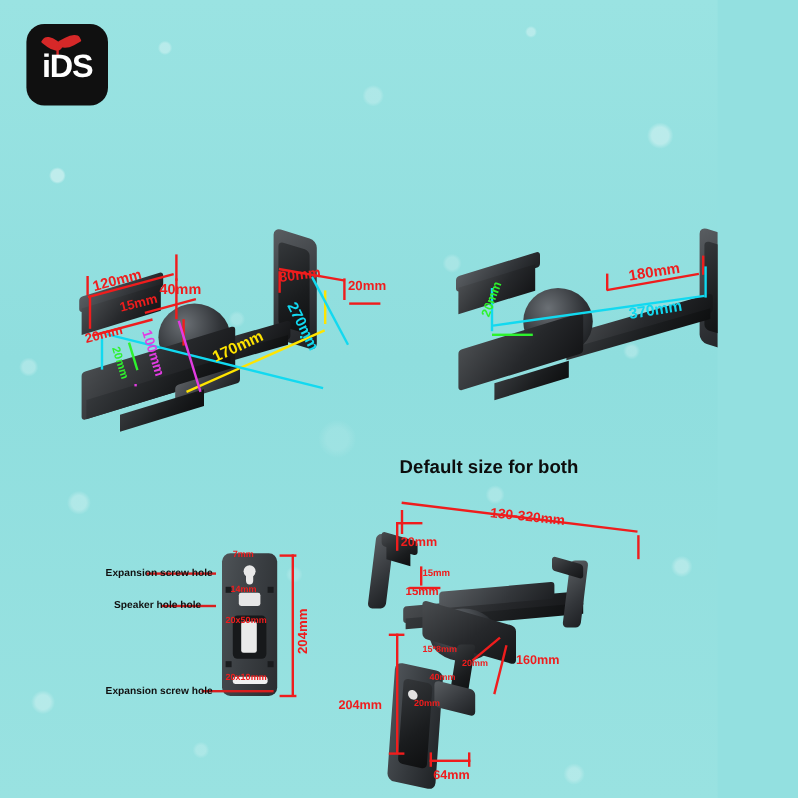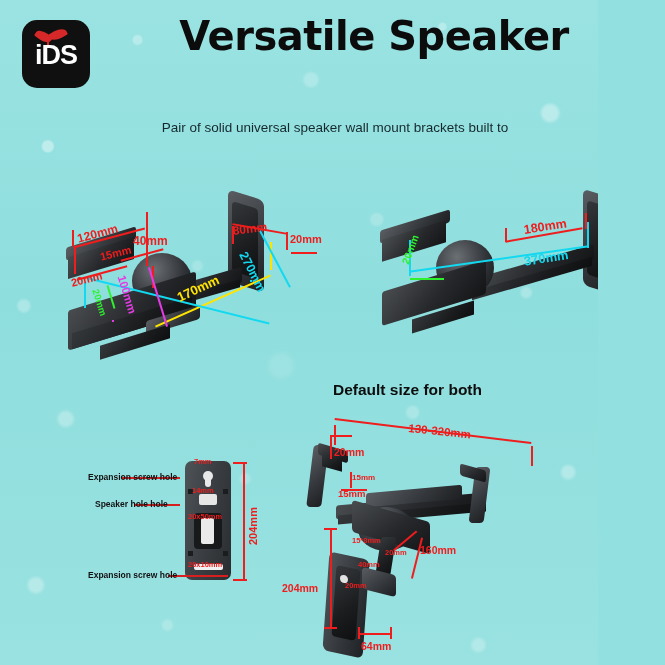--- a/index.html
+++ b/index.html
@@ -89,25 +89,23 @@
 <div id="page">
 
   <div class="logo">
     <div class="leaf-l"></div>
     <div class="leaf-r"></div>
     <div class="stem"></div>
     <div class="word">iDS</div>
   </div>
 
   <div class="title">
-    <div>Versatile Speaker</div>
   </div>
 
   <div class="subtitle">
-    <div>Pair of solid universal speaker wall mount brackets built to</div>
   </div>
 
 
   <div class="art" style="left:60px;top:195px;width:260px;height:180px;">
 
     <div class="blk lt" style="left:168px;top:0px;width:36px;height:92px;border-radius:6px;transform:skewY(17deg);"></div>
     <div class="blk dk" style="left:172px;top:10px;width:26px;height:70px;border-radius:4px;transform:skewY(17deg);"></div>
 
     <div class="blk" style="left:96px;top:84px;width:86px;height:16px;transform:skewY(-16deg);border-radius:3px;"></div>
     <div class="blk dk" style="left:98px;top:96px;width:82px;height:8px;transform:skewY(-16deg);"></div>
@@ -268,21 +266,21 @@
   <div class="ln red" style="left:358px;top:633px;width:34px;height:1.5px;"></div>
   <div class="ln red" style="left:358px;top:627px;width:1.5px;height:12px;"></div>
   <div class="ln red" style="left:390px;top:627px;width:1.5px;height:12px;"></div>
   <div class="ln red" style="left:416px;top:537px;width:1.5px;height:42px;transform:rotate(14deg);"></div>
   <div class="ln red" style="left:390px;top:540px;width:30px;height:1.5px;transform:rotate(-40deg);"></div>
 
   <div class="dim red" style="left:409px;top:423px;font-size:11.5px;transform:rotate(6deg);transform-origin:0 0;">130-320mm</div>
   <div class="dim red" style="left:334px;top:447px;font-size:10.5px;">20mm</div>
   <div class="dim red" style="left:352px;top:474px;font-size:8px;">15mm</div>
   <div class="dim red" style="left:338px;top:489px;font-size:9.5px;">15mm</div>
-  <div class="dim red" style="left:420px;top:545px;font-size:10.5px;">160mm</div>
+  <div class="dim red" style="left:420px;top:545px;font-size:10.5px;padding-left:10px;">160mm</div>
   <div class="dim red" style="left:282px;top:583px;font-size:10.5px;">204mm</div>
   <div class="dim red" style="left:361px;top:641px;font-size:10.5px;">64mm</div>
   <div class="dim red" style="left:352px;top:537px;font-size:7.5px;">15*8mm</div>
   <div class="dim red" style="left:358px;top:561px;font-size:7.5px;">40mm</div>
   <div class="dim red" style="left:385px;top:549px;font-size:7.5px;">20mm</div>
   <div class="dim red" style="left:345px;top:582px;font-size:7.5px;">20mm</div>
 
 </div>
 
 </body></html>

